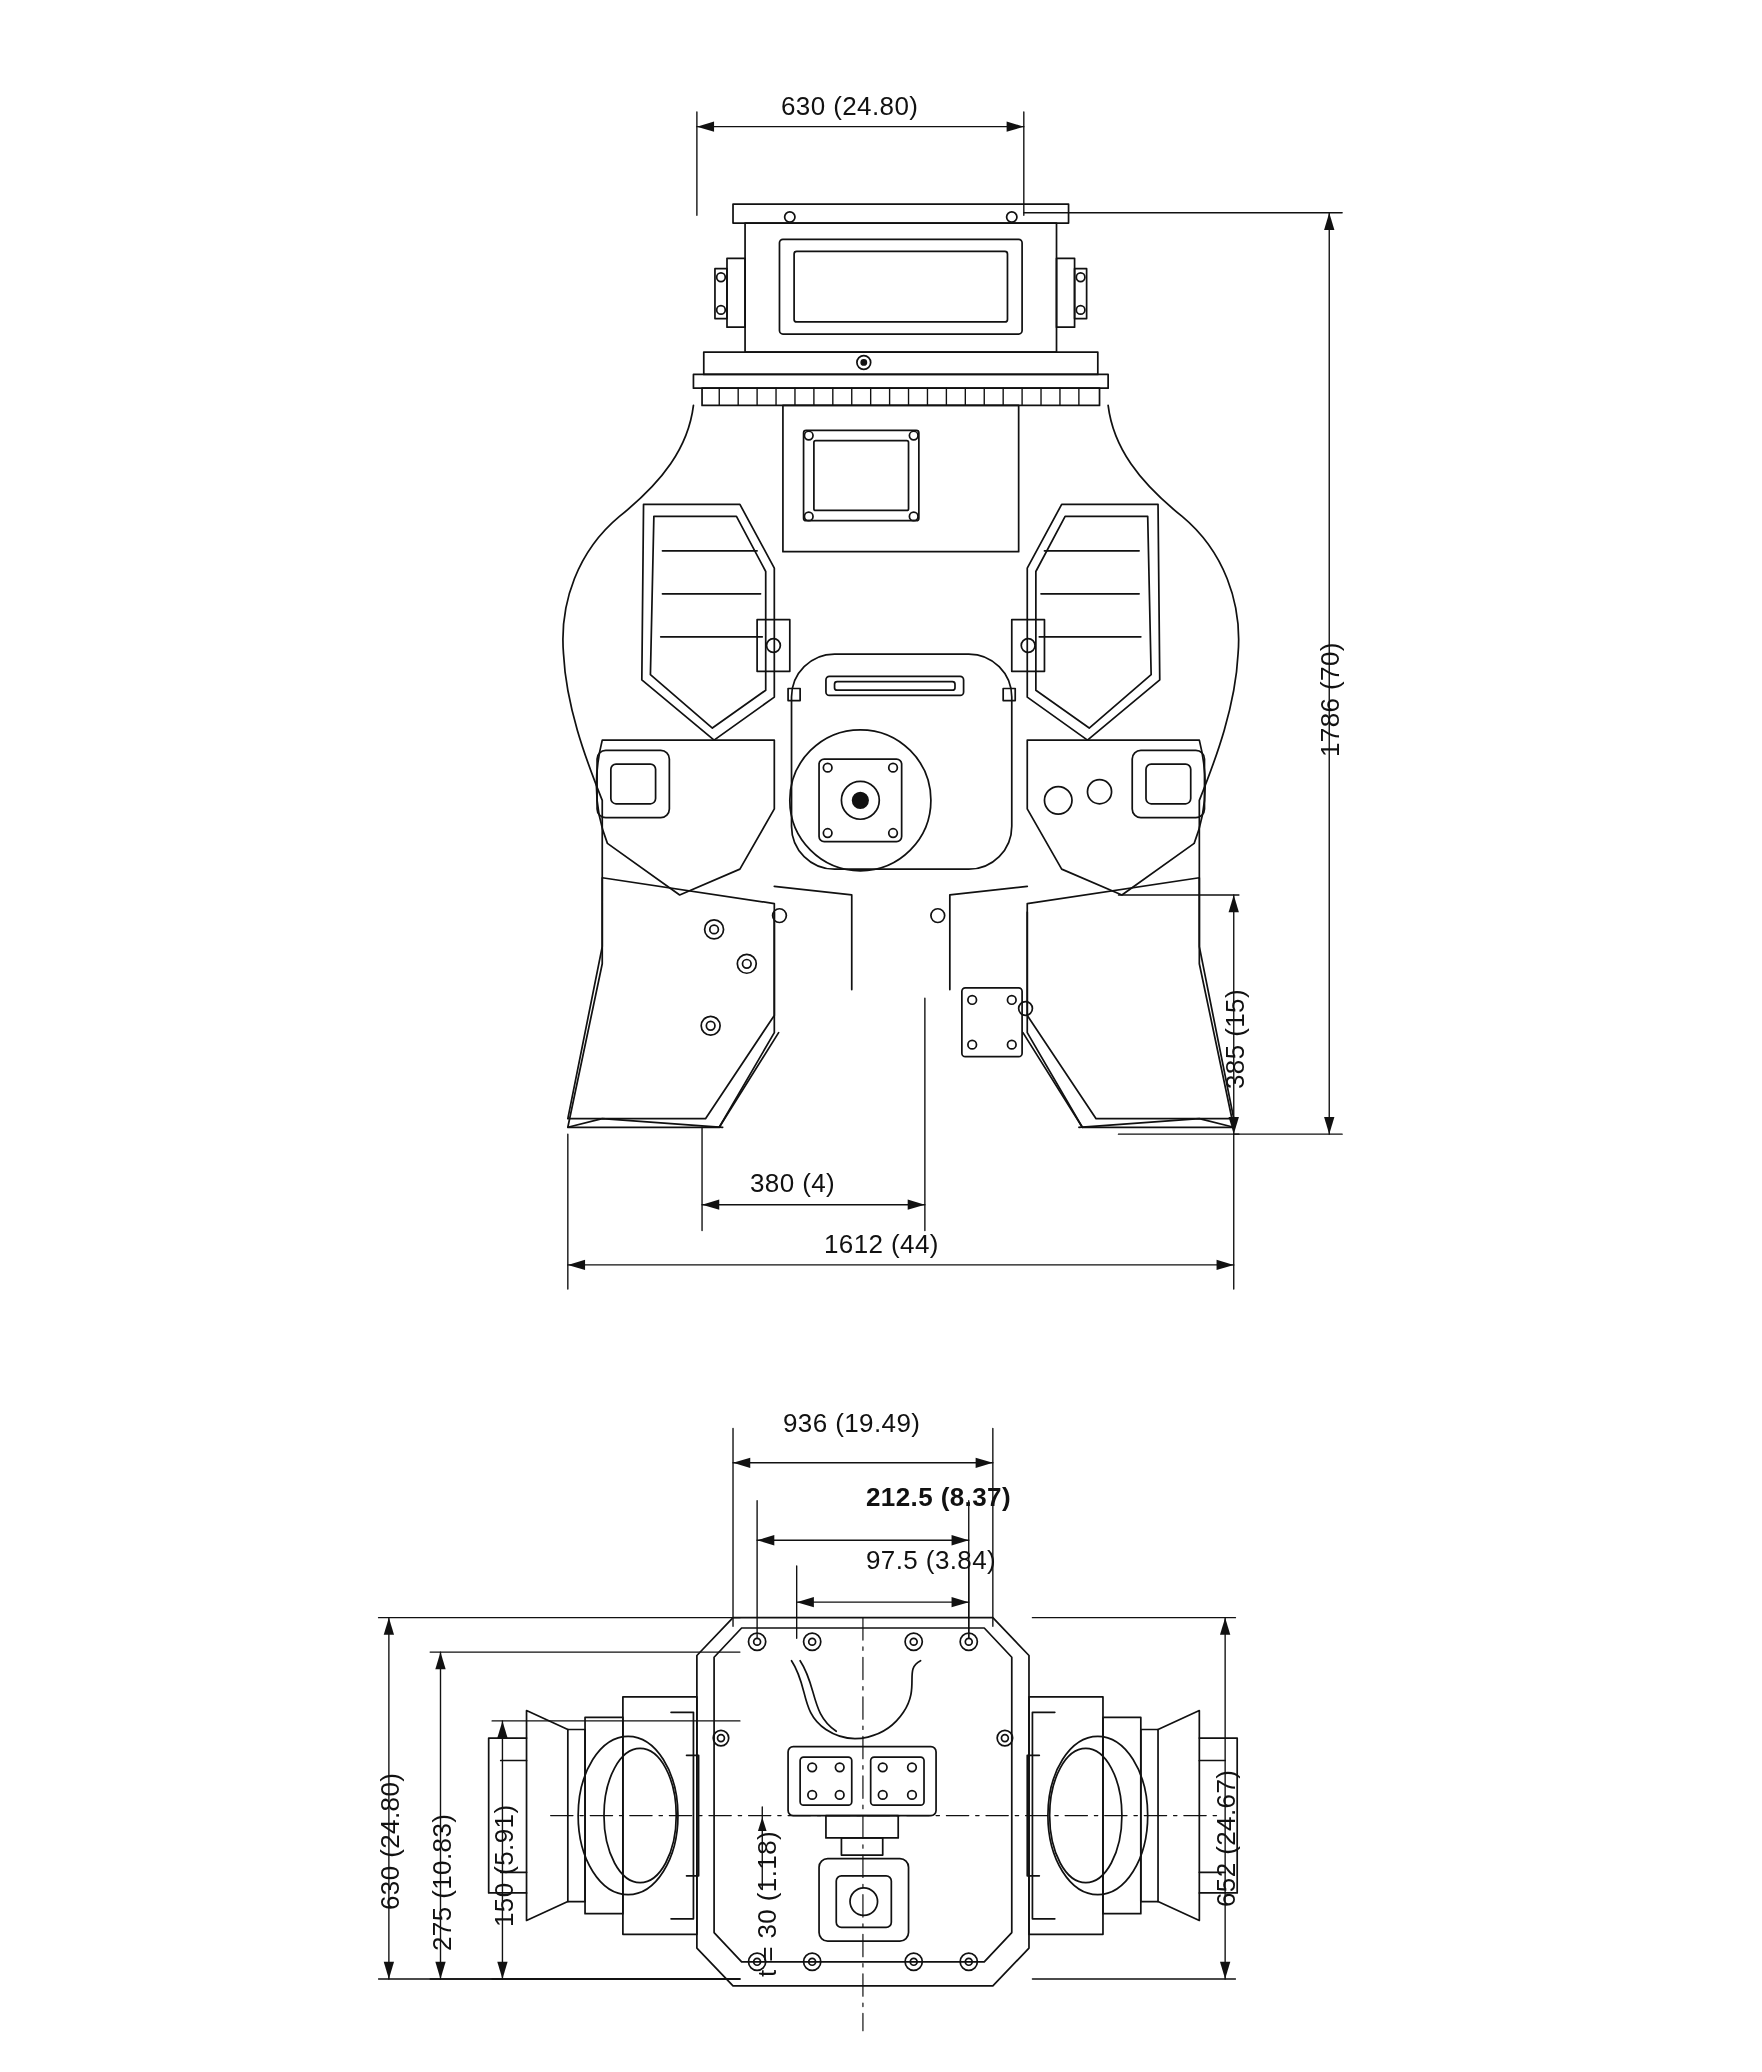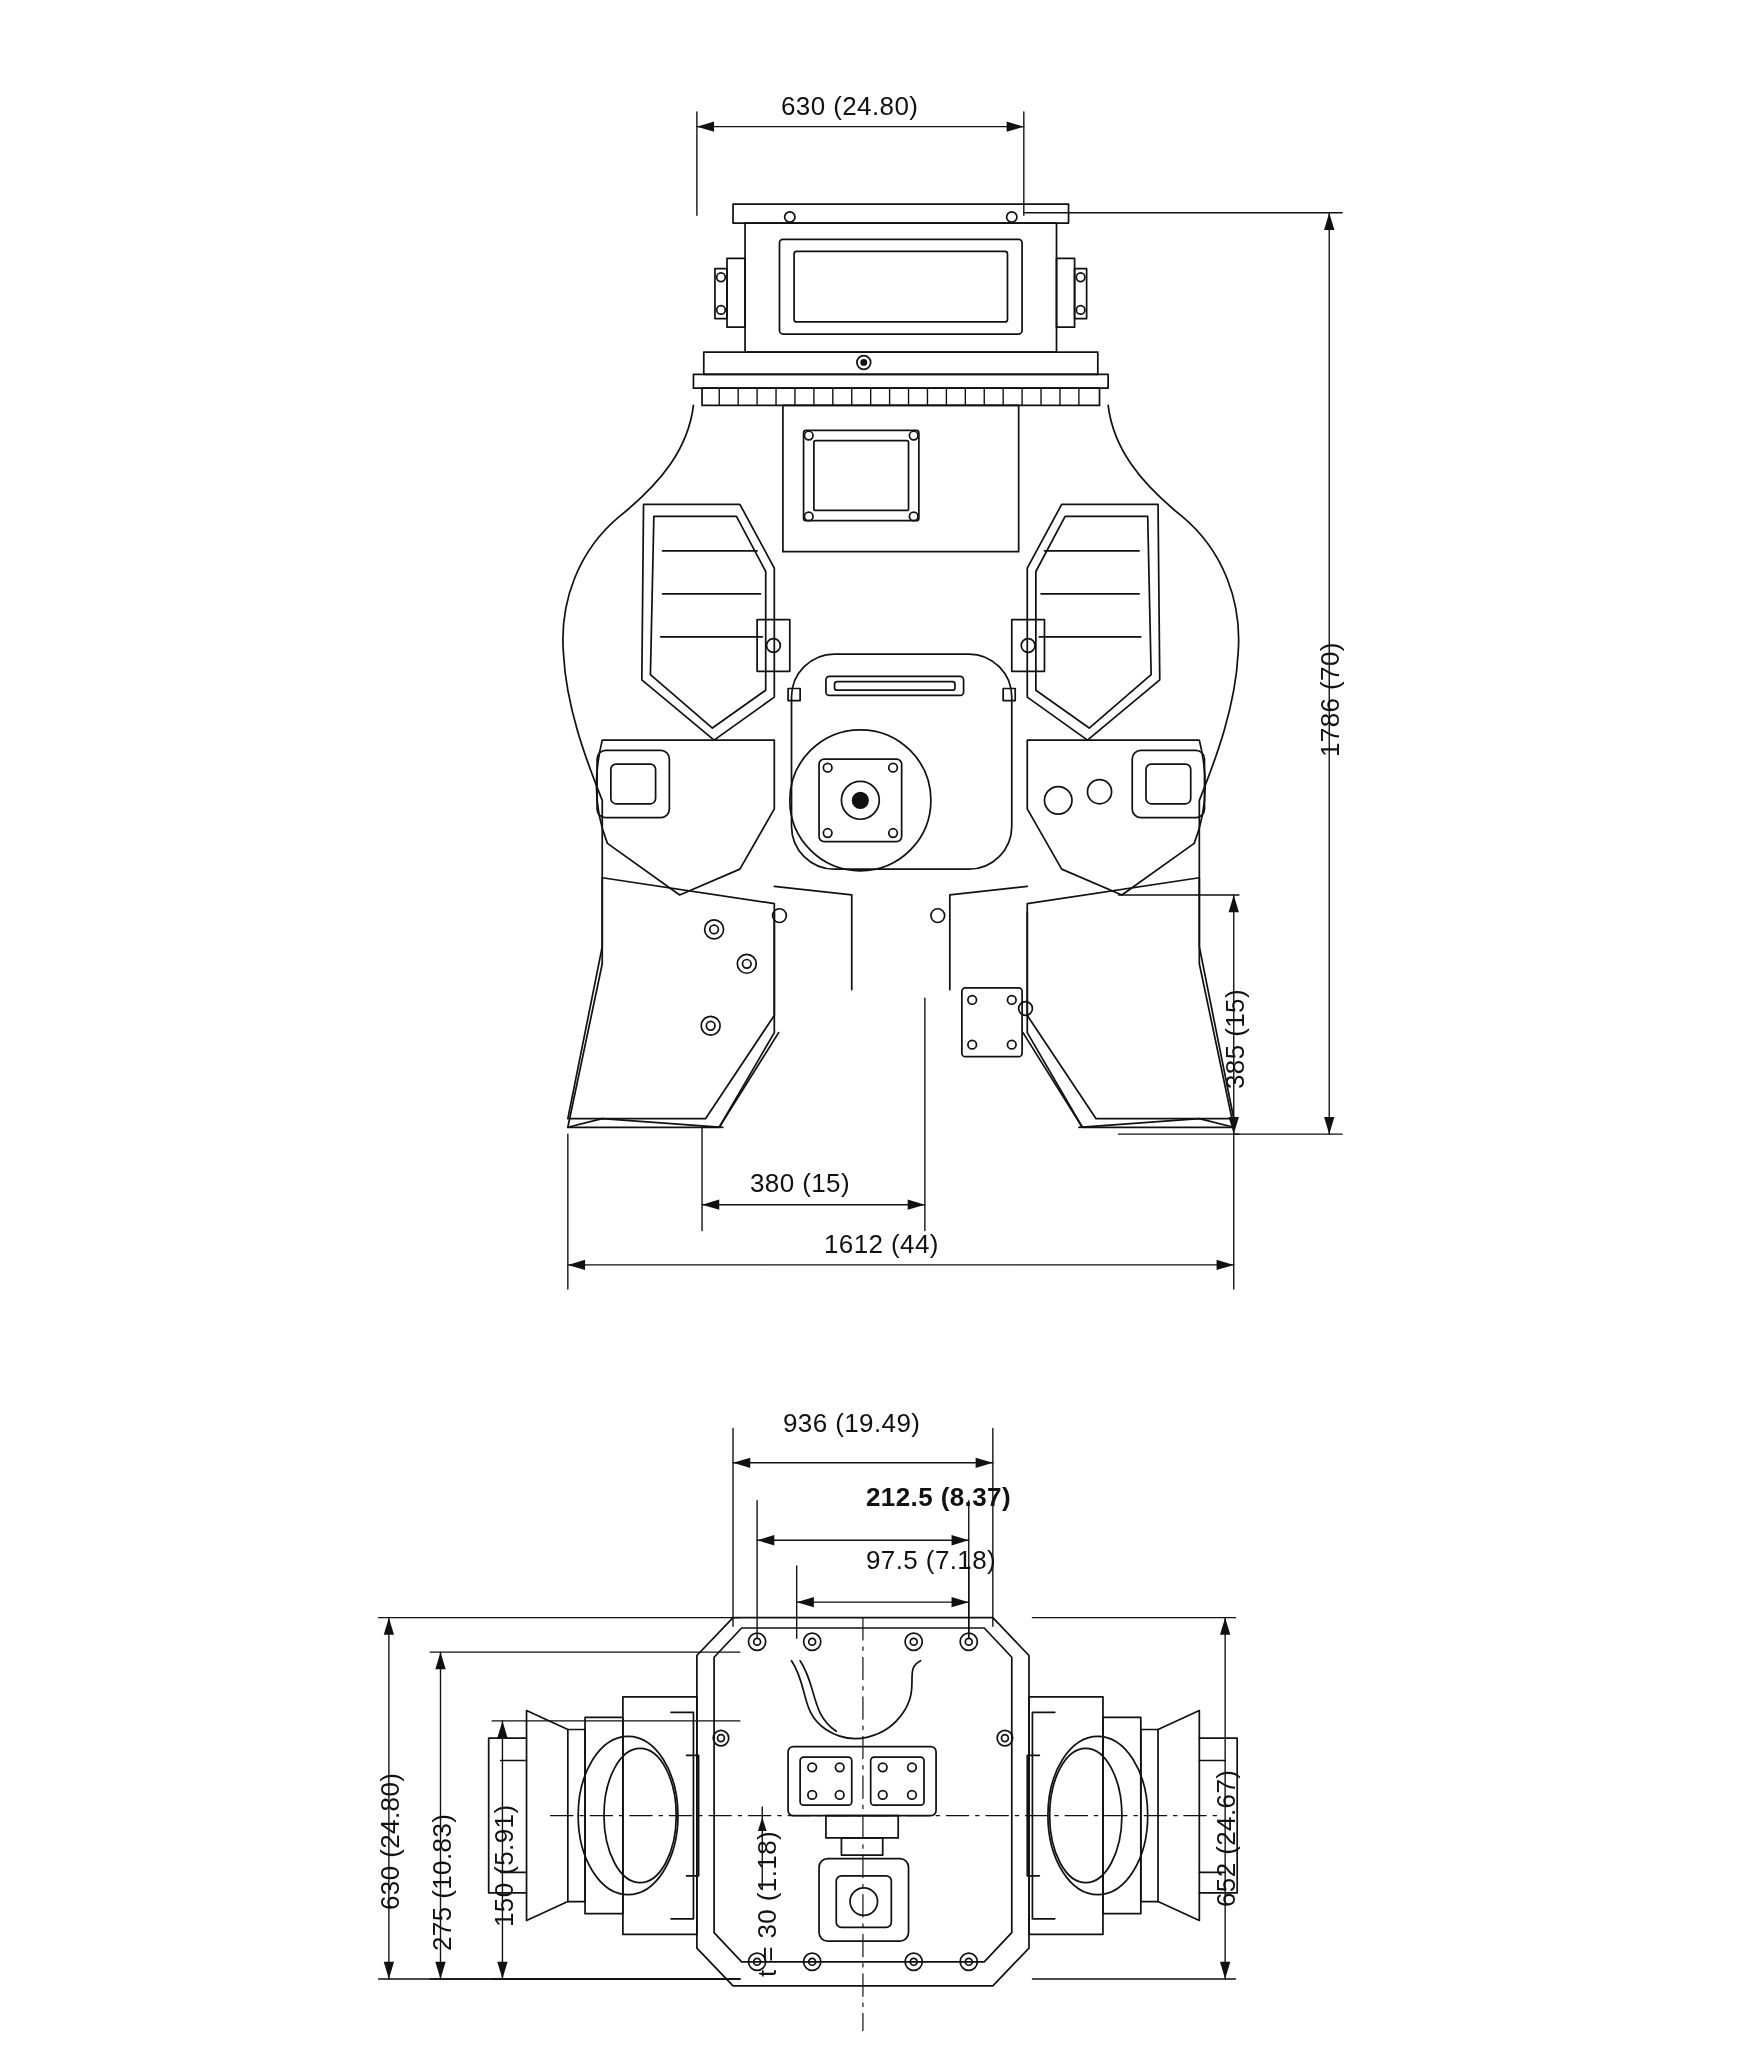--- a/index.html
+++ b/index.html
@@ -280,29 +280,29 @@
 
   </g>
 </svg>
 
 <div class="dimtext" style="left:781px;top:91px;">630 (24.80)</div>
 
 <div class="dimtext label-rot" style="left:1315px;top:757px;">1786 (70)</div>
 
 <div class="dimtext label-rot" style="left:1220px;top:1089px;">385 (15)</div>
 
-<div class="dimtext" style="left:750px;top:1168px;">380 (15)</div>
+<div class="dimtext" style="left:750px;top:1168px;">380 (4)</div>
 
 <div class="dimtext" style="left:824px;top:1229px;">1612 (44)</div>
 
 <div class="dimtext" style="left:783px;top:1408px;">936 (19.49)</div>
 
 <div class="dimtext" style="left:866px;top:1482px;font-weight:bold;">212.5 (8.37)</div>
 
-<div class="dimtext" style="left:866px;top:1545px;">97.5 (7.18)</div>
+<div class="dimtext" style="left:866px;top:1545px;">97.5 (3.84)</div>
 
 <div class="dimtext label-rot" style="left:375px;top:1910px;">630 (24.80)</div>
 
 <div class="dimtext label-rot" style="left:427px;top:1951px;">275 (10.83)</div>
 
 <div class="dimtext label-rot" style="left:489px;top:1927px;">150 (5.91)</div>
 
 <div class="dimtext label-rot" style="left:752px;top:1977px;">t = 30 (1.18)</div>
 
 <div class="dimtext label-rot" style="left:1211px;top:1907px;">652 (24.67)</div>

